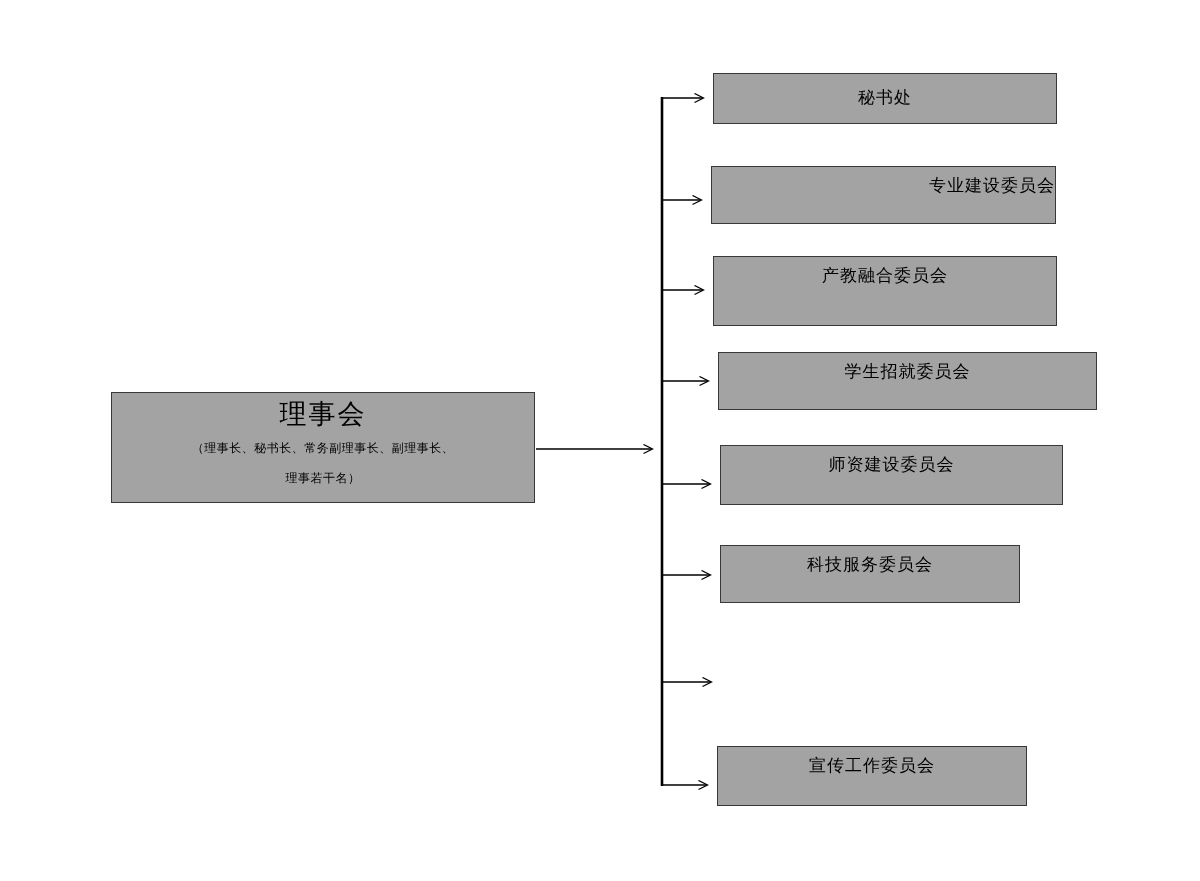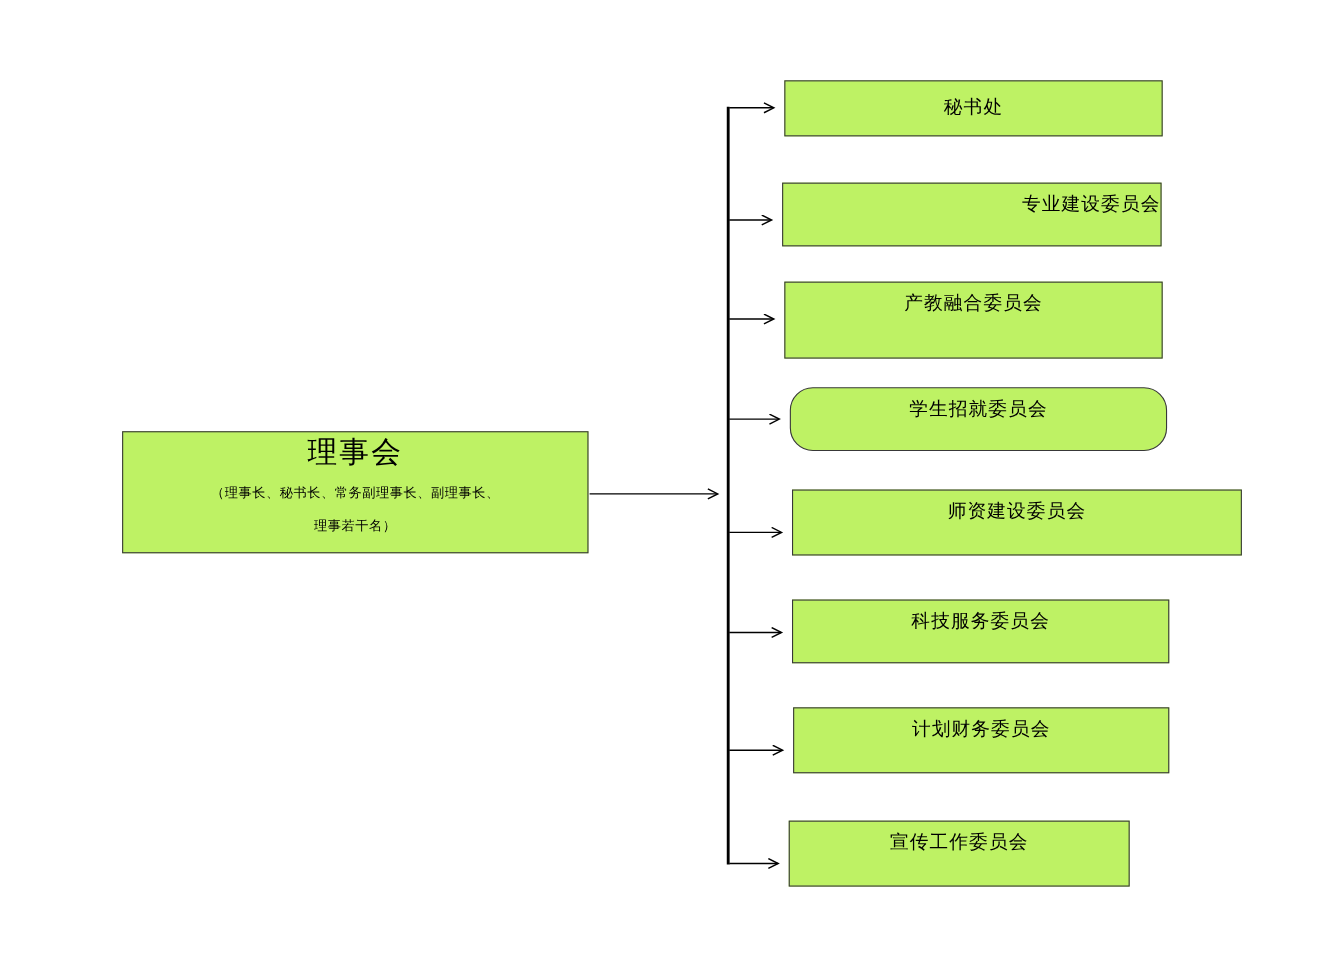--- a/index.html
+++ b/index.html
@@ -19,21 +19,21 @@
   .connectors {
     position: absolute;
     left: 0;
     top: 0;
     width: 1200px;
     height: 881px;
     pointer-events: none;
   }
   .node {
     position: absolute;
-    background: #bef264;
+    background: #a3a3a3;
     border: 1.5px solid #383838;
     box-sizing: border-box;
     text-align: center;
   }
   .child-node {
     padding-top: 8px;
     font-size: 17px;
     line-height: 1.3;
     letter-spacing: 1px;
   }
@@ -44,21 +44,20 @@
     padding-top: 0;
   }
   .root-node {
     padding-top: 5px;
   }
   .root-title {
     font-size: 27px;
     line-height: 32px;
     letter-spacing: 2px;
     font-weight: 500;
-    font-family: Liberation Mono, monospace;
   }
   .root-subtitle {
     margin-top: 3px;
     font-size: 12px;
     line-height: 30px;
     letter-spacing: 0.5px;
     white-space: nowrap;
   }
 </style>
 </head>
@@ -100,33 +99,30 @@
   </div>
 
   <div class="node child-node" style="left:711px; top:166px; width:345px; height:58px;text-align:right;">
     <span>专业建设委员会</span>
   </div>
 
   <div class="node child-node" style="left:713px; top:256px; width:344px; height:70px;">
     <span>产教融合委员会</span>
   </div>
 
-  <div class="node child-node" style="left:718px; top:352px; width:343px; height:58px;border-radius:21px;">
+  <div class="node child-node" style="left:718px; top:352px; width:379px; height:58px;">
     <span>学生招就委员会</span>
   </div>
 
-  <div class="node child-node" style="left:720px; top:445px; width:409px; height:60px;">
+  <div class="node child-node" style="left:720px; top:445px; width:343px; height:60px;">
     <span>师资建设委员会</span>
   </div>
 
-  <div class="node child-node" style="left:720px; top:545px; width:343px; height:58px;">
+  <div class="node child-node" style="left:720px; top:545px; width:300px; height:58px;">
     <span>科技服务委员会</span>
   </div>
 
-  <div class="node child-node" style="left:721px; top:643px; width:342px; height:60px;">
-    <span>计划财务委员会</span>
-  </div>
 
   <div class="node child-node" style="left:717px; top:746px; width:310px; height:60px;">
     <span>宣传工作委员会</span>
   </div>
 
 </div>
 
 </body></html>

